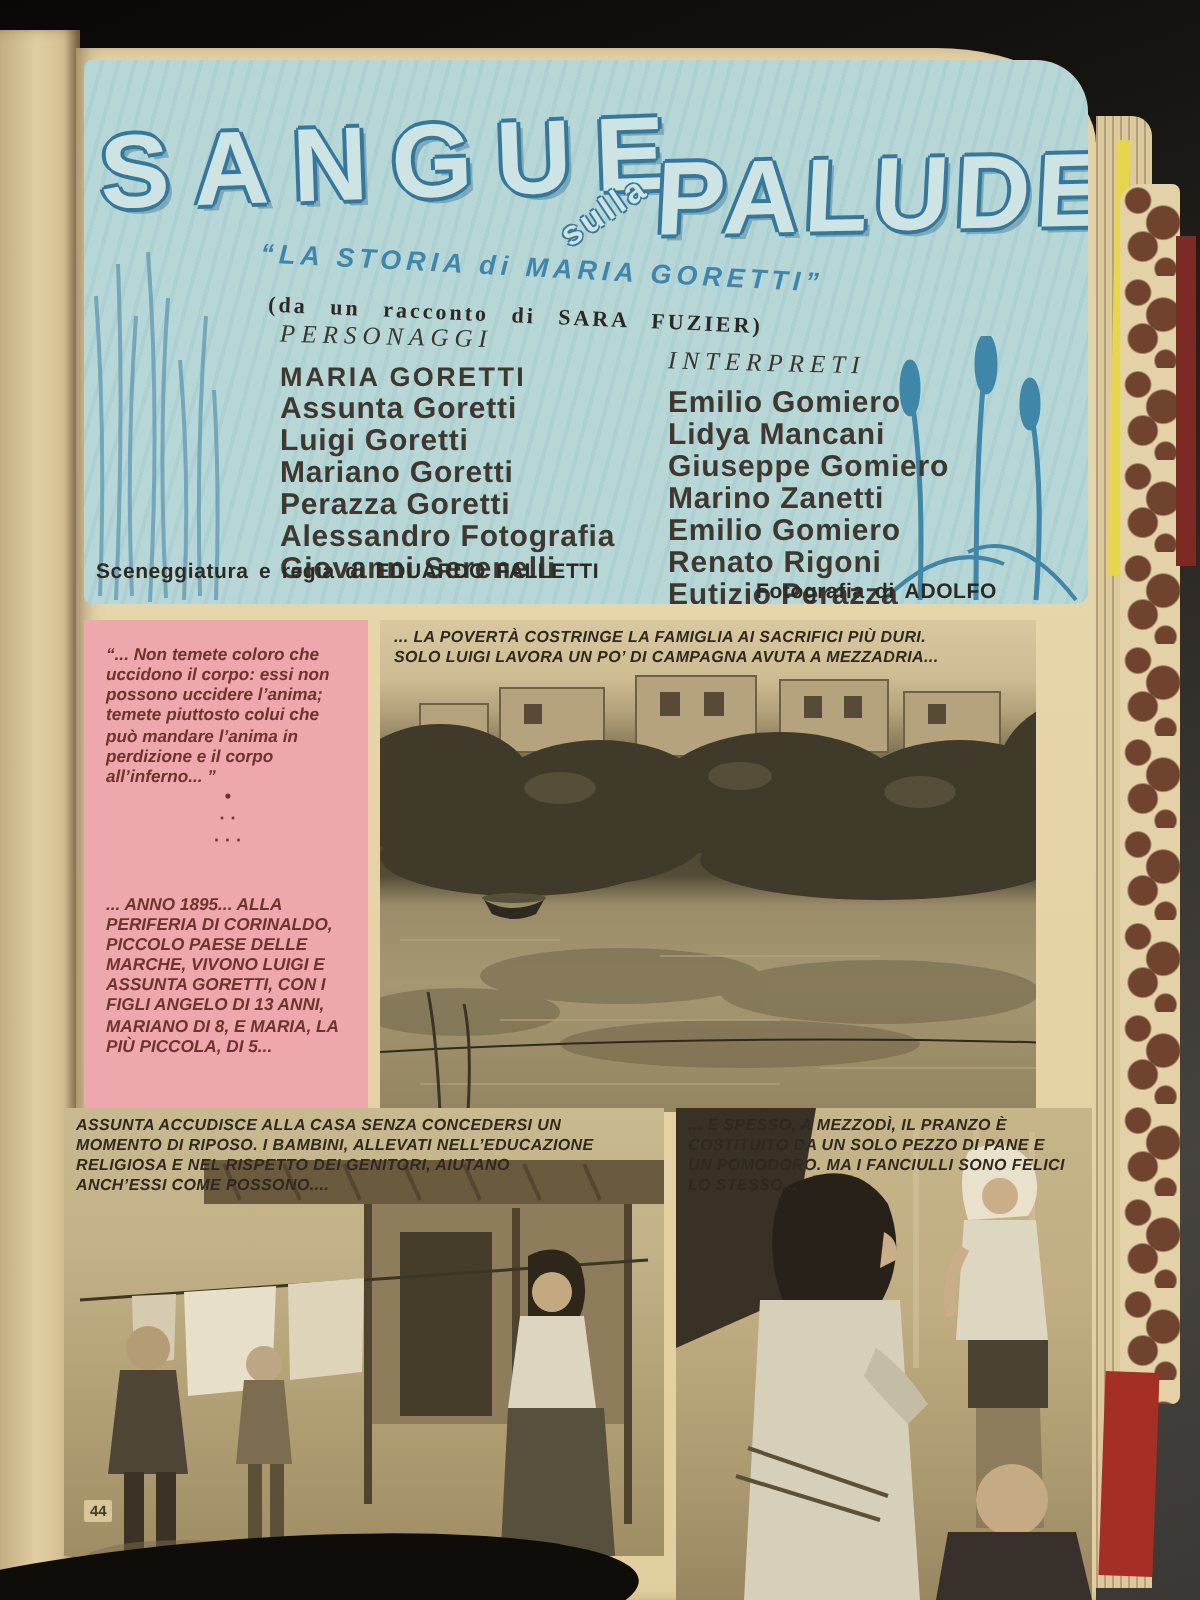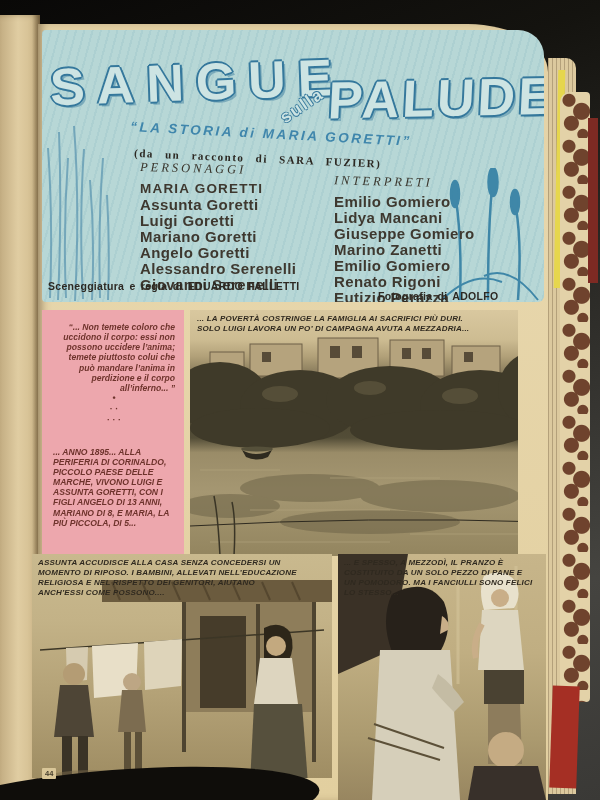--- a/index.html
+++ b/index.html
@@ -63,37 +63,37 @@
   .credits{position:absolute;left:6px;top:250px;width:494px;font-weight:bold;
     font-size:10.5px;color:#2d2923;}
   .credit-l{position:absolute;left:0;top:0;letter-spacing:.3px;word-spacing:2px;text-align:right;}
   .credit-r{position:absolute;left:330px;top:10px;letter-spacing:.3px;word-spacing:2px;}
   .reeds{position:absolute;left:0;top:58px;}
   .cattails{position:absolute;left:388px;top:138px;}
   
   .pinkbox{position:absolute;left:4px;top:286px;width:142px;height:250px;
     background:#eda7ad;padding:12px 9px 8px 11px;box-sizing:border-box;
     color:#6e332c;font-style:italic;font-weight:bold;}
-  .pinkbox .quote{font-size:8.6px;line-height:1.18;text-align:right;}
+  .pinkbox .quote{font-size:8.6px;line-height:1.18;}
   .pink-dots{text-align:center;font-size:9px;line-height:1.25;color:#6e332c;font-style:normal;}
   .pinkbox .narration{font-size:8.6px;line-height:1.18;margin-top:20px;font-style:italic;}
   
   .photo-caption{position:absolute;z-index:5;font-style:italic;font-weight:bold;
     font-size:8px;line-height:1.25;letter-spacing:.2px;color:#2f291f;}
   .photo-river{position:absolute;left:152px;top:286px;width:328px;height:246px;overflow:hidden;
     background:linear-gradient(180deg,#d9c89f 0%,#cdbc92 12%,#b1a078 19%,#6e6349 30%,
       #49432f 40%,#534d37 52%,#9a8c68 58%,#a59772 74%,#93855f 100%);}
   .photo-river .photo-caption{left:7px;top:4px;right:34px;}
   .photo-strip-left{position:absolute;left:-6px;top:530px;width:300px;height:224px;overflow:hidden;
     background:linear-gradient(180deg,#c9b98e 0%,#c3b287 30%,#b4a277 62%,#9f8d63 100%);}
   .photo-strip-left .photo-caption{left:6px;top:4px;width:262px;}
   .photo-strip-right{position:absolute;left:300px;top:530px;width:208px;height:246px;overflow:hidden;
     background:linear-gradient(180deg,#c7b58a 0%,#c0ae82 40%,#ab9a6f 75%,#988660 100%);}
   .photo-strip-right .photo-caption{left:6px;top:4px;width:190px;}
-  .page-number{position:absolute;left:4px;top:744px;z-index:31;
+  .page-number{position:absolute;left:4px;top:726px;z-index:31;
     background:#d9c698;color:#453d2c;font-size:7.5px;font-weight:bold;
     padding:1px 3px;border-radius:1px;}
   svg{display:block;}
 </style>
 </head>
 <body>
 
 <div class="stage">
 
   <div class="left-page"></div>
@@ -141,22 +141,22 @@
       <div class="subtitle">“LA STORIA di MARIA GORETTI”</div>
       <div class="source">(da un racconto di SARA FUZIER)</div>
 
       <div class="cast">
         <div class="cast-col col-pers">
           <div class="cast-head">PERSONAGGI</div>
           <div class="cast-name lead">MARIA GORETTI</div>
           <div class="cast-name">Assunta Goretti</div>
           <div class="cast-name">Luigi Goretti</div>
           <div class="cast-name">Mariano Goretti</div>
-          <div class="cast-name">Angelo Goretti</div>
-          <div class="cast-name">Alessandro Serenelli</div>
+          <div class="cast-name">Perazza Goretti</div>
+          <div class="cast-name">Alessandro Fotografia</div>
           <div class="cast-name">Giovanni Serenelli</div>
         </div>
         <div class="cast-col col-int">
           <div class="cast-head">INTERPRETI</div>
           <div class="cast-name">Emilio Gomiero</div>
           <div class="cast-name">Lidya Mancani</div>
           <div class="cast-name">Giuseppe Gomiero</div>
           <div class="cast-name">Marino Zanetti</div>
           <div class="cast-name">Emilio Gomiero</div>
           <div class="cast-name">Renato Rigoni</div>

